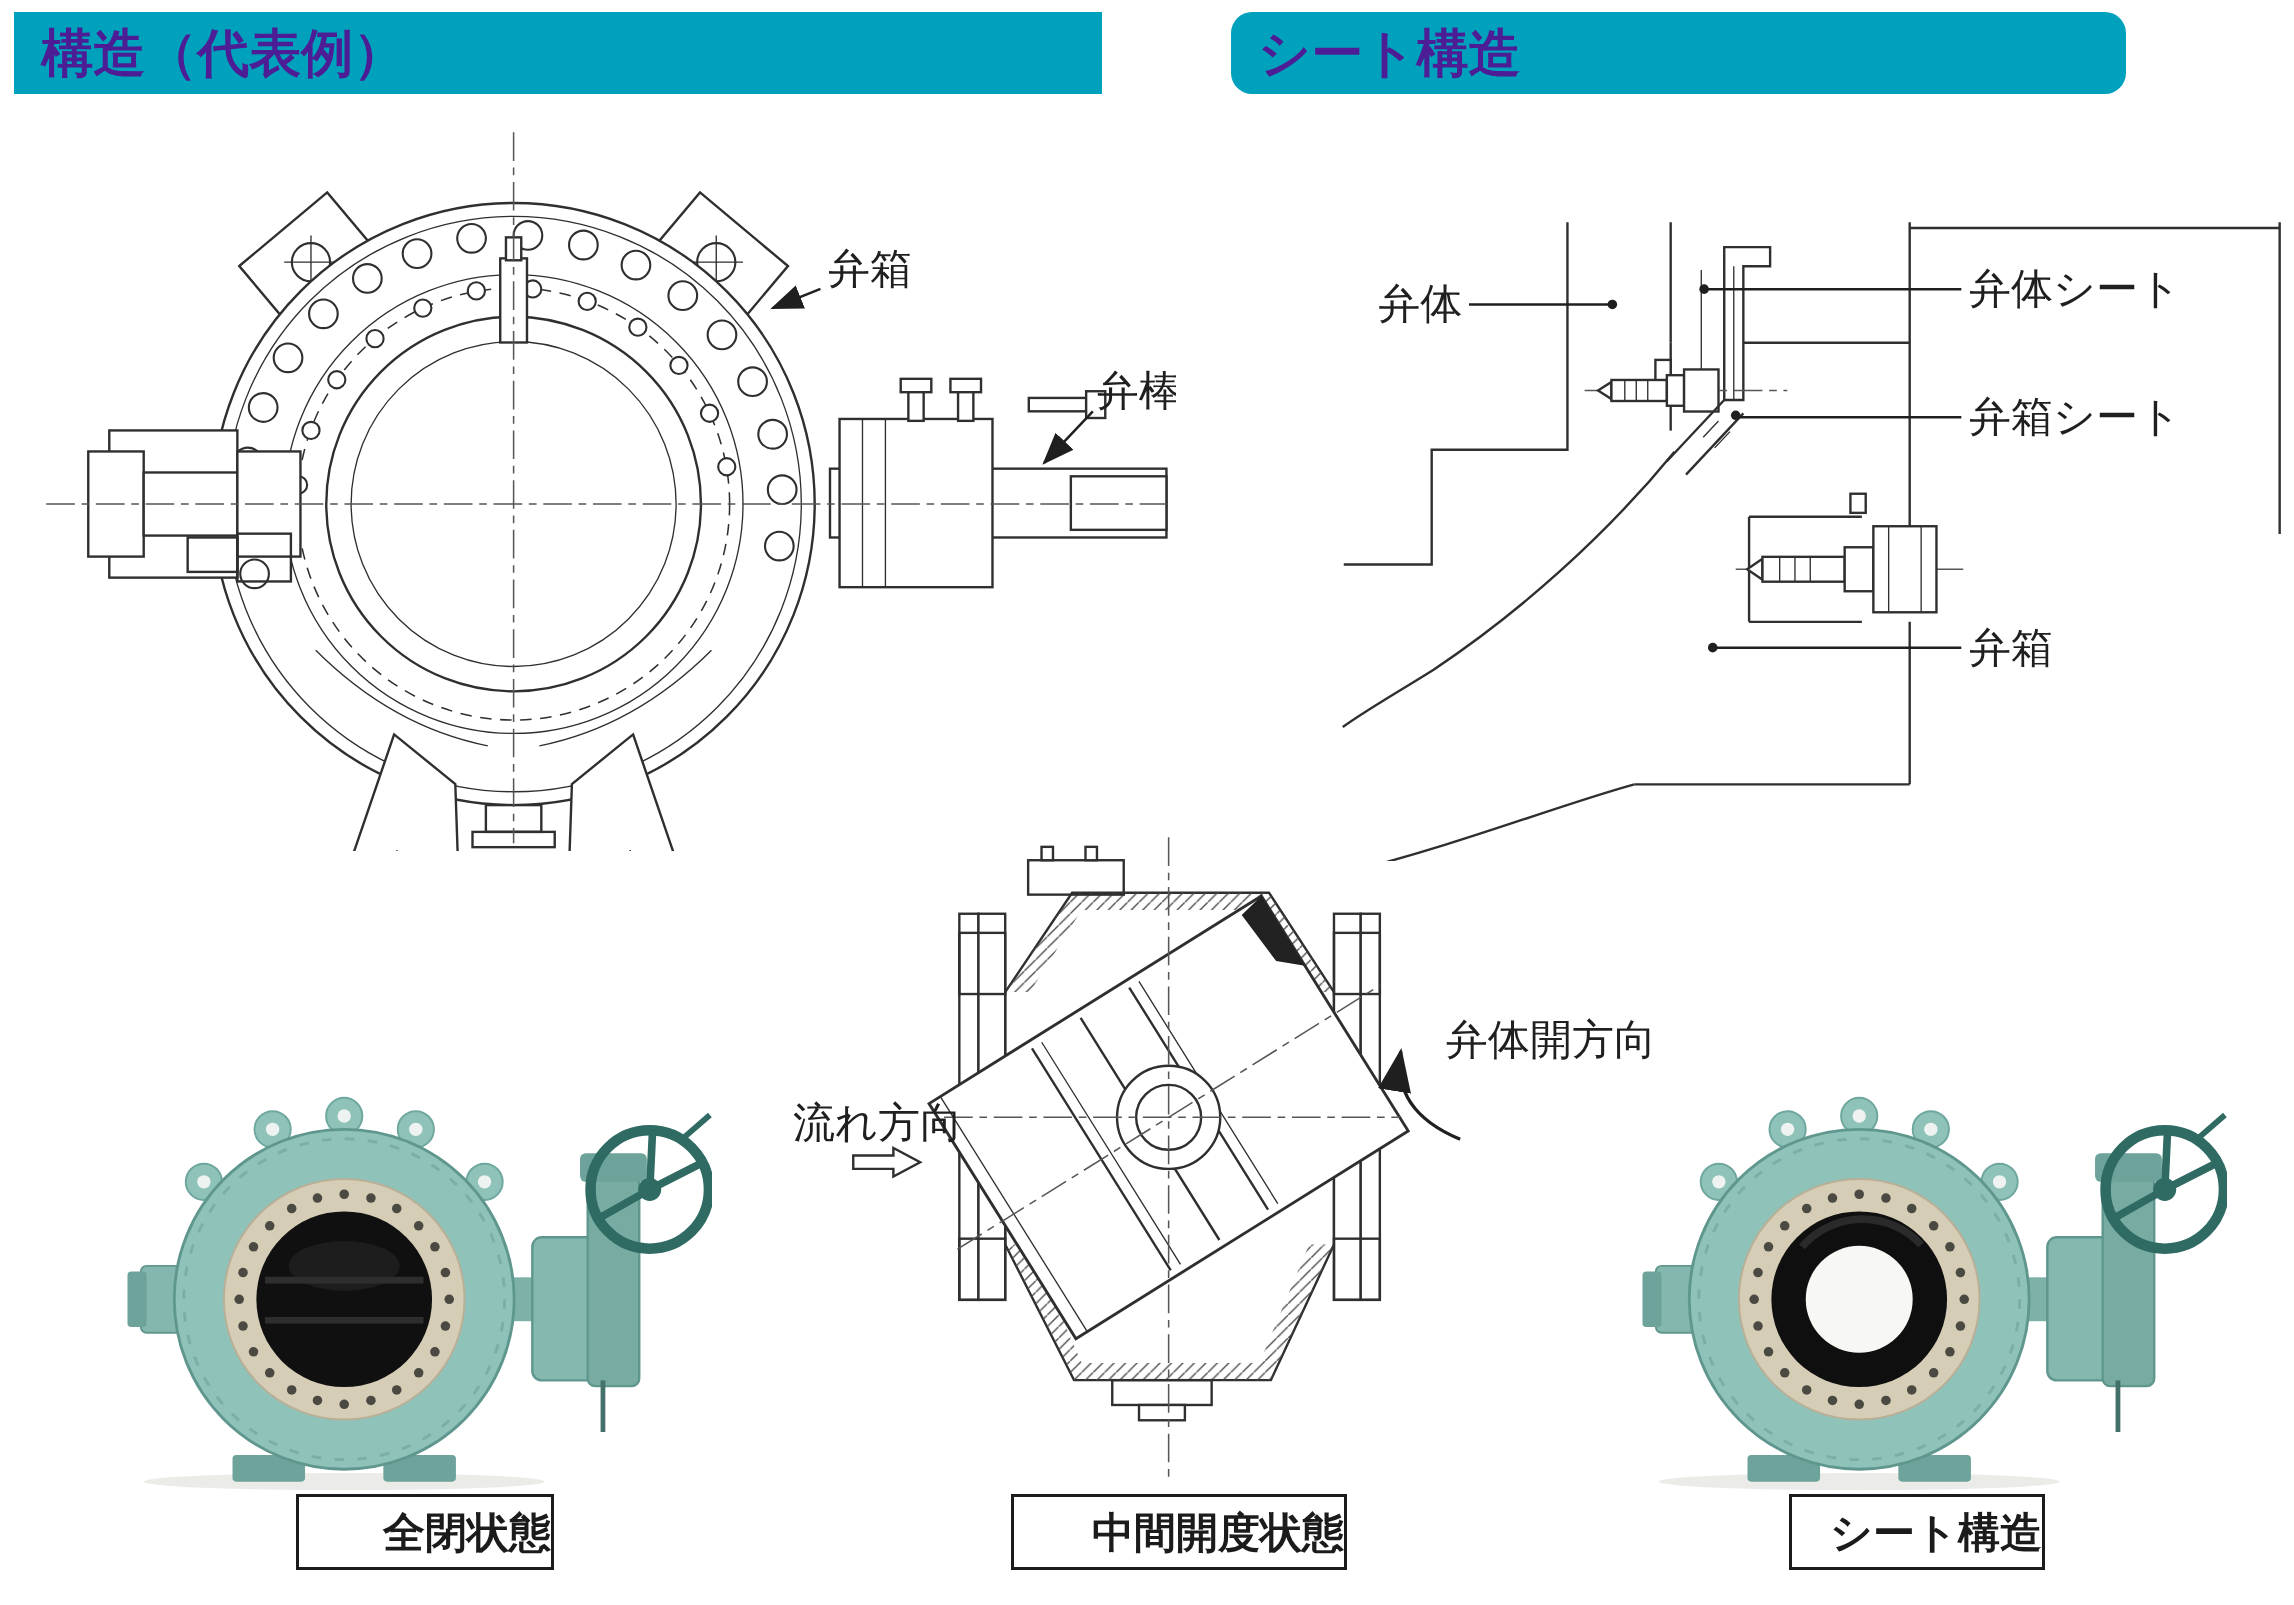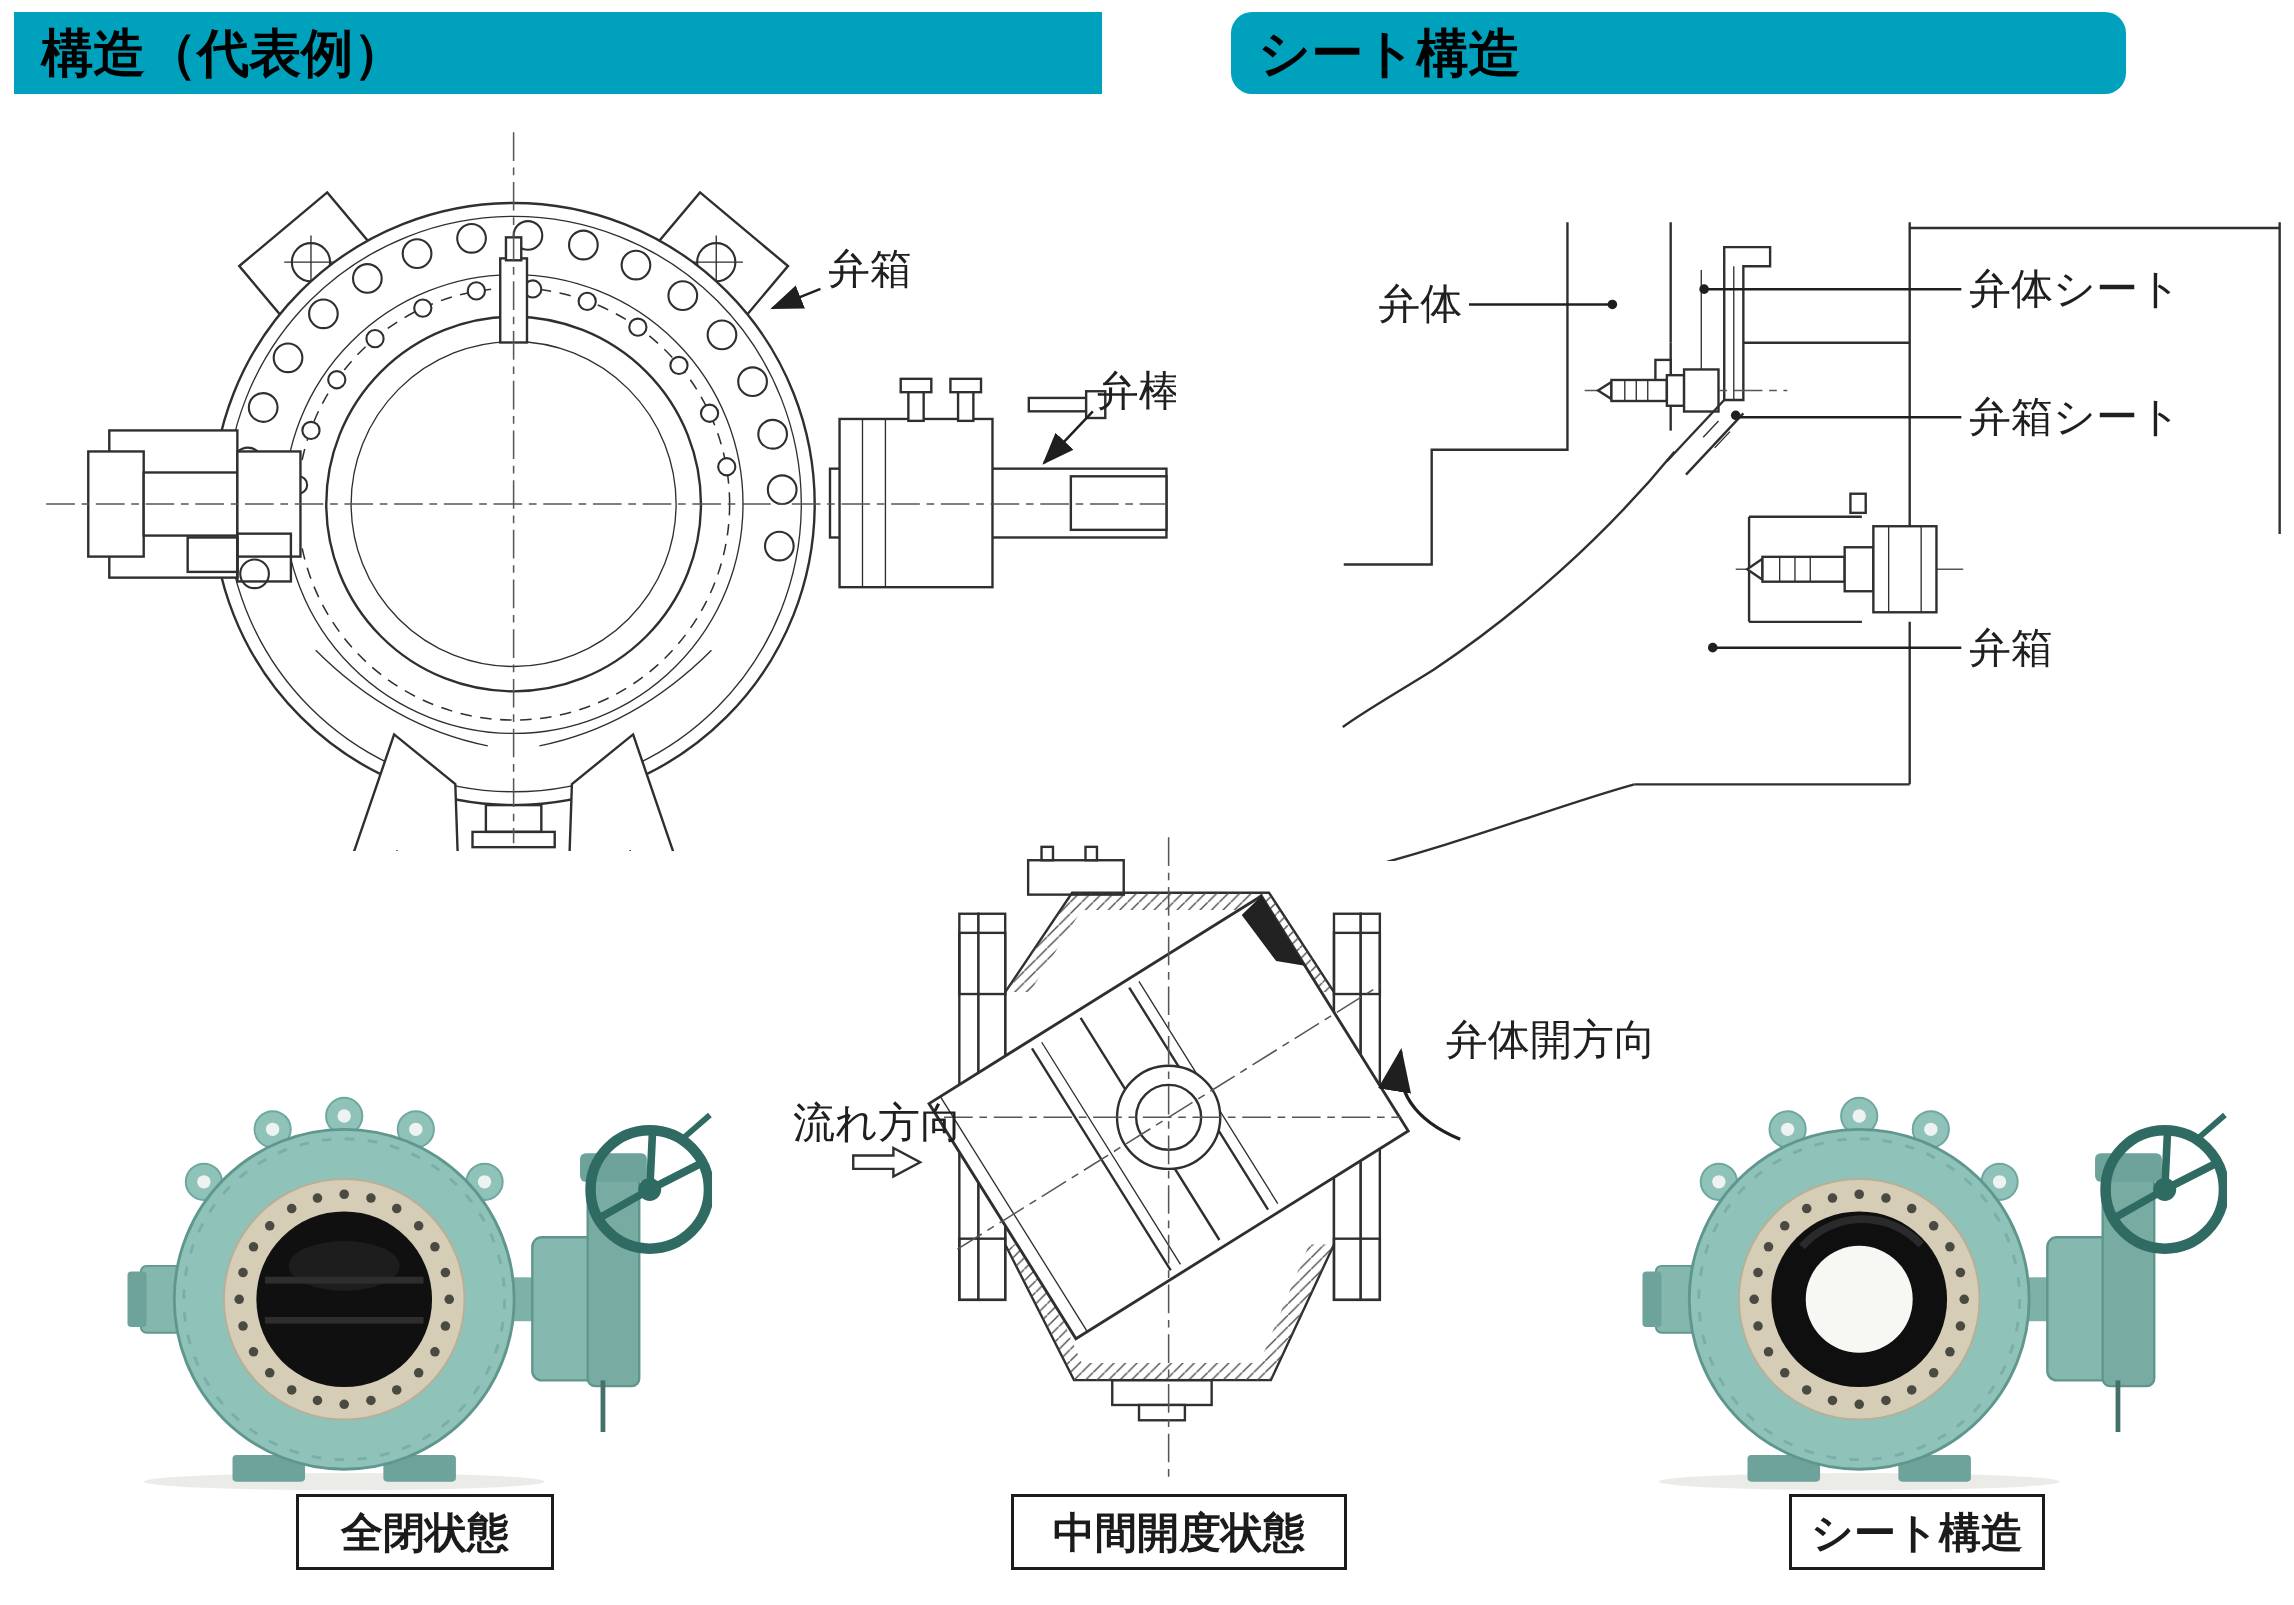--- a/index.html
+++ b/index.html
@@ -1,21 +1,21 @@
 <!DOCTYPE html>
 <html><head>
 <meta charset="utf-8">
 <style>
   html,body{margin:0;padding:0;background:#ffffff;}
   #page{position:relative;width:2294px;height:1606px;background:#ffffff;overflow:hidden;
         font-family:"Liberation Sans",sans-serif;}
-  .bar{position:absolute;top:12.4px;height:82px;background:#00a1bd;color:#000000;
+  .bar{position:absolute;top:12.4px;height:82px;background:#00a1bd;color:#4c1d95;
        font-size:52px;font-weight:bold;line-height:82px;padding-left:27px;box-sizing:border-box;}
   .caption{position:absolute;height:76px;border:3.8px solid #1b1b1b;background:#ffffff;
-           color:#1b1b1b;font-size:42px;font-weight:bold;text-align:center;line-height:71px;
+           color:#1b1b1b;font-size:42px;font-weight:bold;text-align:right;line-height:71px;
            box-sizing:border-box;}
   svg{position:absolute;}
   .ln{stroke:#2f2f2f;stroke-width:2.5;fill:none;}
   .lnt{stroke:#2f2f2f;stroke-width:1.4;fill:none;}
   .wf{fill:#ffffff;}
   .cl{stroke:#565656;stroke-width:1.6;fill:none;stroke-dasharray:30 7 8 7;}
   .dash{stroke:#2f2f2f;stroke-width:1.6;fill:none;stroke-dasharray:12 9;}
   .lbl{font-size:44px;fill:#1f1f1f;font-family:"Liberation Sans",sans-serif;}
   .lead{stroke:#1f1f1f;stroke-width:2.6;fill:none;}
   .dot{fill:#1f1f1f;}

